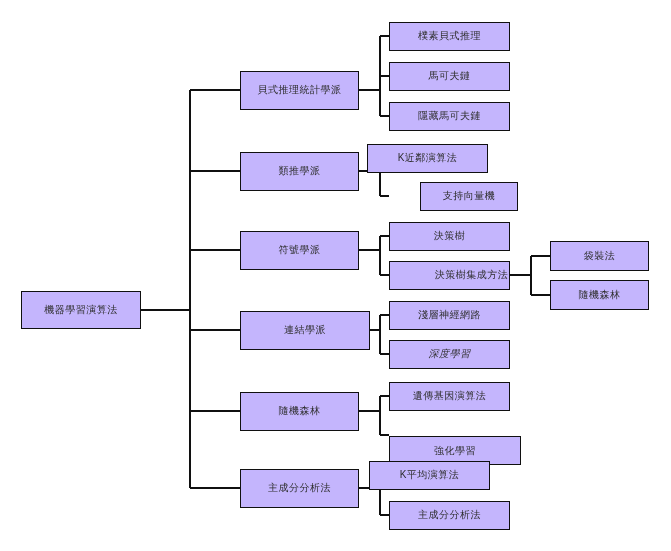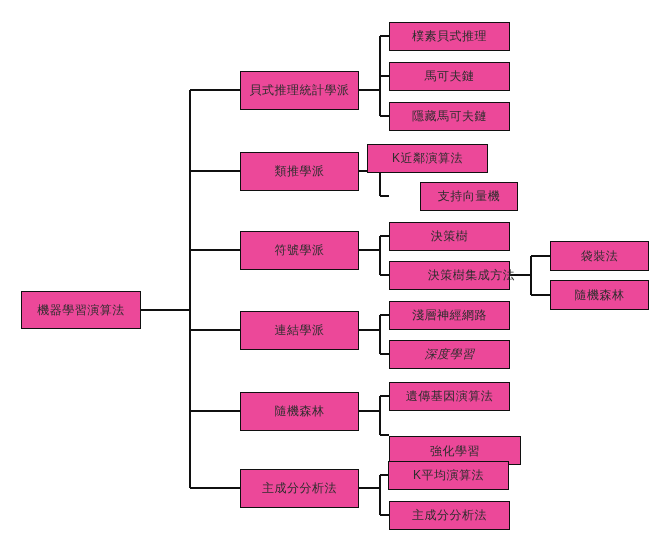--- a/index.html
+++ b/index.html
@@ -19,25 +19,25 @@
     position: absolute;
     left: 0;
     top: 0;
     width: 671px;
     height: 551px;
   }
   .node {
     position: absolute;
     box-sizing: border-box;
     border: 1.4px solid #101010;
-    background: #ec4899;
+    background: #c4b5fd;
     display: flex;
     align-items: center;
     justify-content: center;
-    font-size: 12px;
+    font-size: 10px;
     letter-spacing: 0.5px;
     color: #2e2e2e;
     white-space: nowrap;
     line-height: 1;
   }
 </style>
 </head>
 <body>
 
 <div class="canvas">
@@ -58,23 +58,23 @@
       <div class="node" style="left: 389px; top: 61.5px; width: 121px; height: 29px;">馬可夫鏈</div>
       <div class="node" style="left: 389px; top: 101.5px; width: 121px; height: 29px;">隱藏馬可夫鏈</div>
       <div class="node" style="left: 240px; top: 151.5px; width: 119px; height: 39px;">類推學派</div>
       <div class="node" style="left: 367px; top: 143.5px; width: 121px; height: 29px;">K近鄰演算法</div>
       <div class="node" style="left: 389px; top: 181.5px; width: 98px; height: 29px; margin-left: 31px;">支持向量機</div>
       <div class="node" style="left: 240px; top: 230.5px; width: 119px; height: 39px;">符號學派</div>
       <div class="node" style="left: 389px; top: 221.5px; width: 121px; height: 29px;">決策樹</div>
       <div class="node" style="left: 389px; top: 260.5px; width: 121px; height: 29px; padding-left: 44px;">決策樹集成方法</div>
       <div class="node" style="left: 550px; top: 241px; width: 99px; height: 30px; text-align: right;">袋裝法</div>
       <div class="node" style="left: 550px; top: 280px; width: 99px; height: 30px;">隨機森林</div>
-      <div class="node" style="left: 240px; top: 310.5px; width: 119px; height: 39px;">連結學派</div>
+      <div class="node" style="left: 240px; top: 310.5px; width: 130px; height: 39px;">連結學派</div>
       <div class="node" style="left: 389px; top: 300.5px; width: 121px; height: 29px;">淺層神經網路</div>
       <div class="node" style="left: 389px; top: 339.5px; width: 121px; height: 29px; font-style: italic;">深度學習</div>
       <div class="node" style="left: 240px; top: 391.5px; width: 119px; height: 39px;">隨機森林</div>
       <div class="node" style="left: 389px; top: 381.5px; width: 121px; height: 29px;">遺傳基因演算法</div>
       <div class="node" style="left: 389px; top: 436px; width: 132px; height: 29px;">強化學習</div>
       <div class="node" style="left: 240px; top: 468.5px; width: 119px; height: 39px;">主成分分析法</div>
-      <div class="node" style="left: 388px; top: 460.5px; width: 121px; height: 29px;">K平均演算法</div>
+      <div class="node" style="left: 369px; top: 460.5px; width: 121px; height: 29px;">K平均演算法</div>
       <div class="node" style="left: 389px; top: 500.5px; width: 121px; height: 29px;">主成分分析法</div>
     </div>
 </div>
 
 </body></html>

